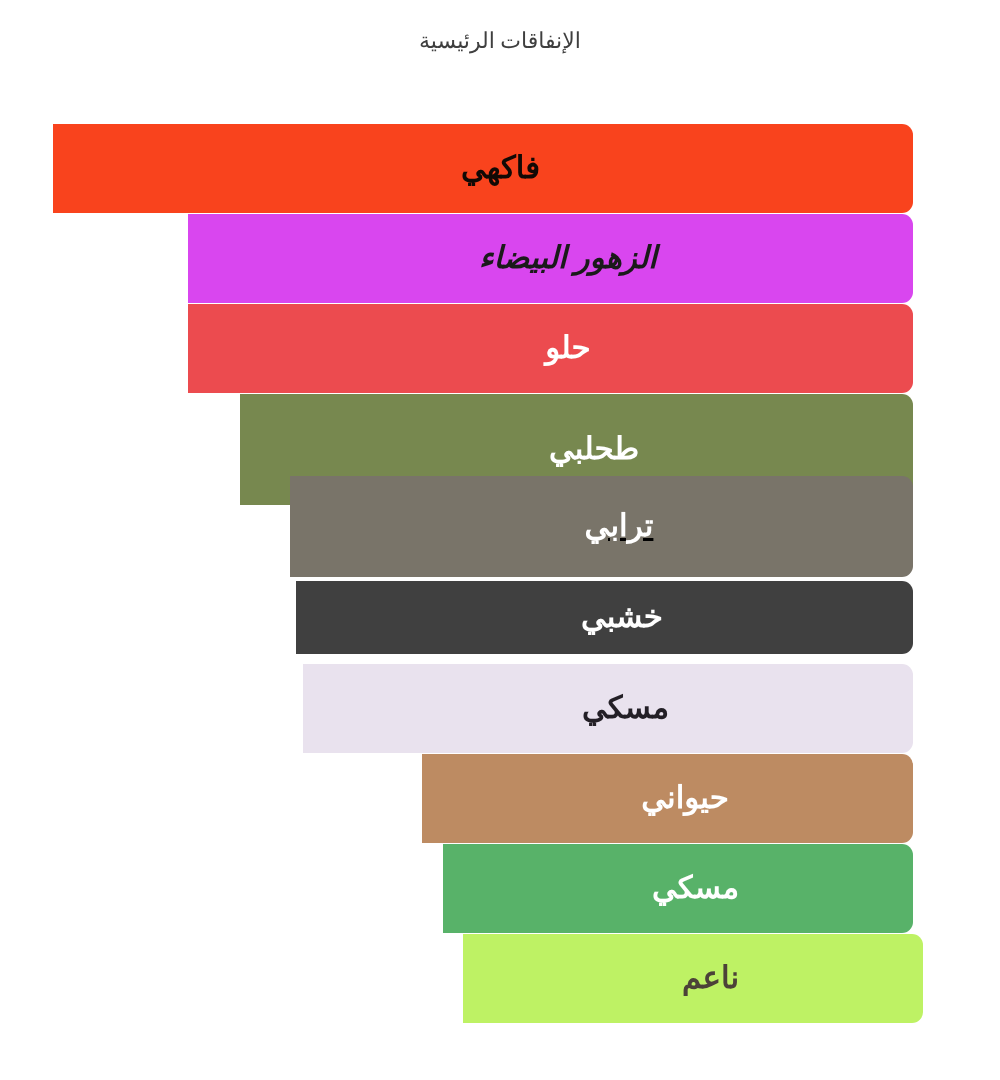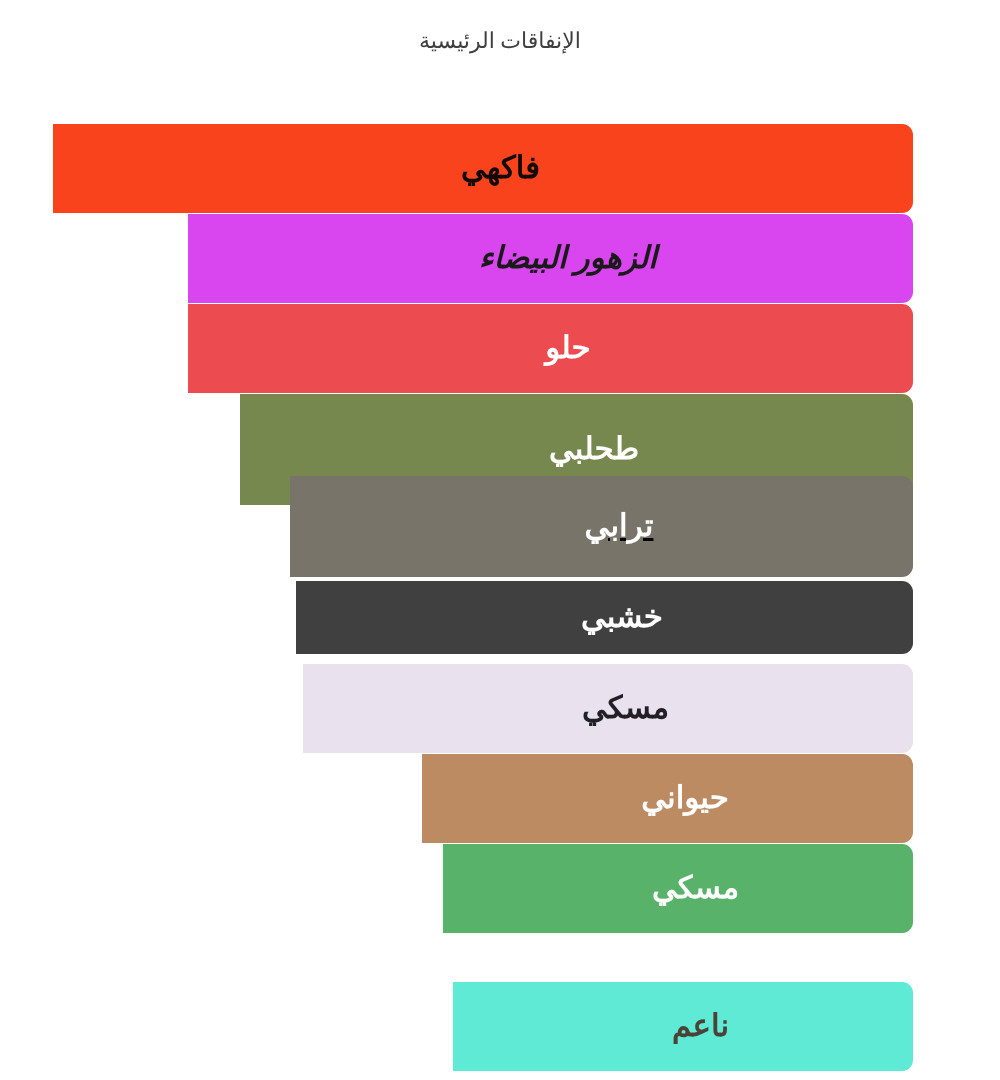--- a/index.html
+++ b/index.html
@@ -97,18 +97,18 @@
       </div>
       <div class="funnel-row" style="left: 303px; width: 610px; top: 540px; height: 89px; background: rgb(233, 226, 238);">
         <div class="funnel-label" style="color: rgb(35, 31, 38);">مسكي</div>
       </div>
       <div class="funnel-row" style="left: 422px; width: 491px; top: 630px; height: 89px; background: rgb(189, 139, 98);">
         <div class="funnel-label" style="color: rgb(255, 255, 255);">حيواني</div>
       </div>
       <div class="funnel-row" style="left: 443px; width: 470px; top: 720px; height: 89px; background: rgb(88, 178, 105);">
         <div class="funnel-label" style="color: rgb(255, 255, 255);">مسكي</div>
       </div>
-      <div class="funnel-row" style="left: 453px; width: 460px; top: 810px; height: 89px; background: #5eead4; margin-top: 48px;">
+      <div class="funnel-row" style="left: 463px; width: 460px; top: 810px; height: 89px; background: #bef264;">
         <div class="funnel-label" style="color: rgb(76, 66, 56);">ناعم</div>
       </div>
     </div>
 
 </div>
 
 </body></html>

